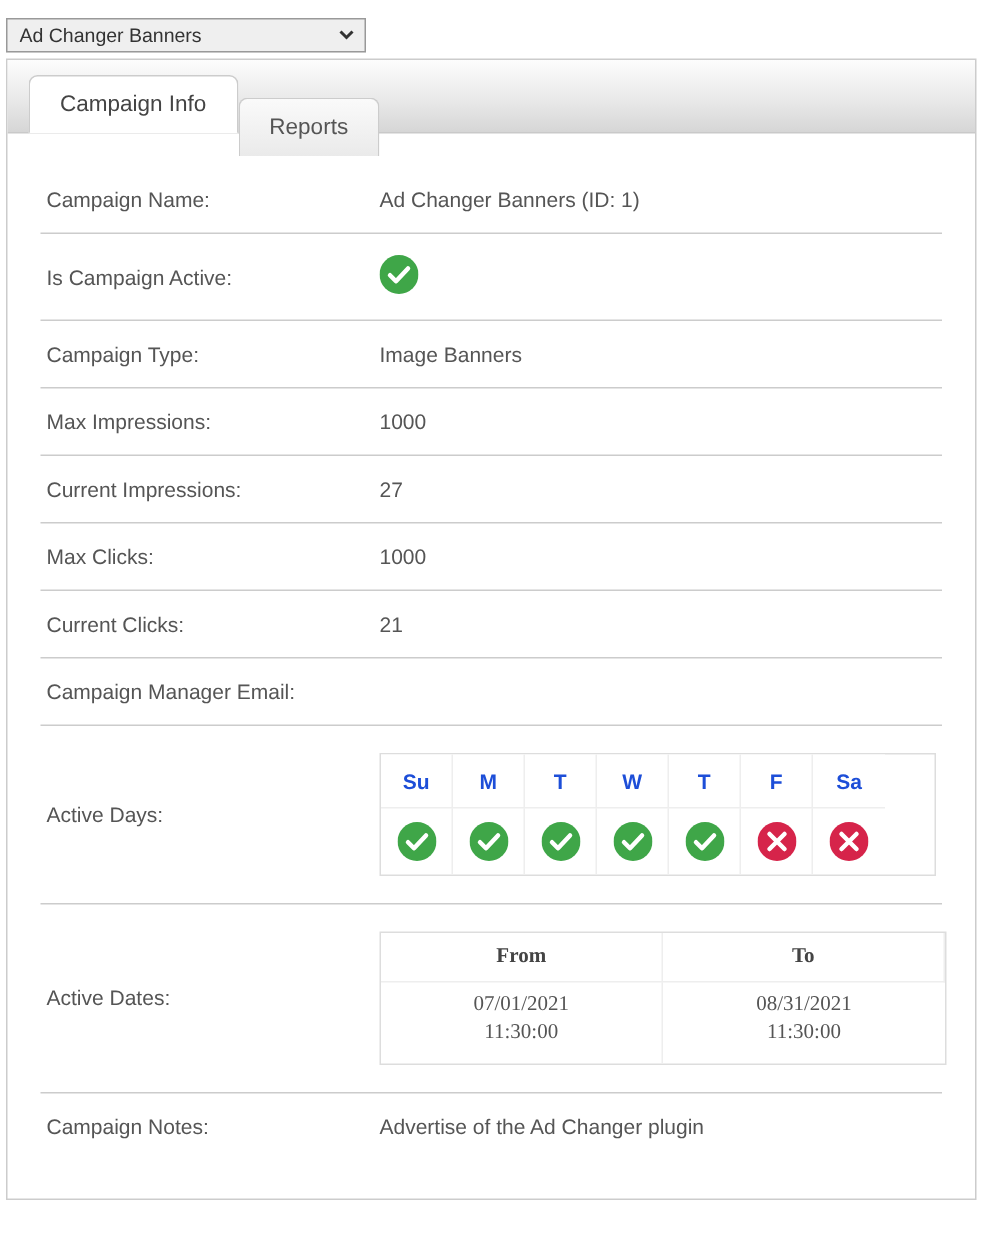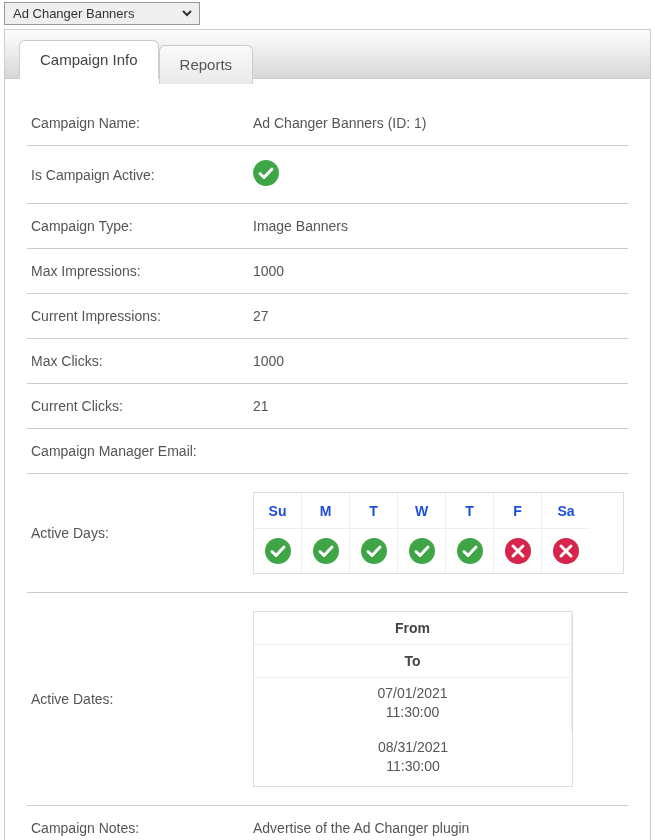--- a/index.html
+++ b/index.html
@@ -6,22 +6,22 @@
   html, body {
     margin: 0; padding: 0;
     font-family: "Segoe UI", Arial, sans-serif;
     font-size: 14px;
     color: #555;
     background: #fff;
   }
   body { width: 655px; height: 840px; position: relative; padding: 2px 4px; }
 
   .top-select {
-    margin: 0 0 0 0;
-    width: 196px;
+    margin: 10px 0 0 0;
+    width: 240px;
     font-size: 13px;
     color: #333;
     border: 1px solid #999;
     background: #efefef;
     padding: 2px 4px;
   }
   .top-select select {
     width: 100%;
     border: none;
     background: transparent;
@@ -47,21 +47,21 @@
   .tab {
     padding: 10px 20px;
     font-size: 15px;
     color: #555;
     border: 1px solid #ccc;
     border-bottom: none;
     border-top-left-radius: 6px;
     border-top-right-radius: 6px;
     background: linear-gradient(#fafafa,#eaeaea);
     position: relative;
-    top: 6px;
+    top: 16px;
     cursor: pointer;
   }
   .tab.active {
     background: #fff;
     font-weight: 500;
     color: #444;
     top: 1px;
     border-bottom: 1px solid #fff;
   }
 
@@ -109,23 +109,24 @@
     font-weight: 600;
     color: #1d4ed8;
   }
   .days .cell:nth-child(7n) { border-right: none; }
   .days .hd { border-bottom: 1px solid #eee; background: #fff; }
   .days .ic-cell { height: 44px; }
 
   
   .dates {
     display: grid;
-    grid-template-columns: 1fr;
+    grid-template-columns: 1fr 1fr;
     border: 1px solid #ddd;
-    width: 320px;
+    width: 378px;
+    font-family: Liberation Serif, serif;
   }
   .dates .hd {
     text-align: center;
     font-weight: 600;
     color: #444;
     padding: 8px 4px;
     border-bottom: 1px solid #eee;
     border-right: 1px solid #eee;
   }
   .dates .hd:last-of-type { border-right: none; }

